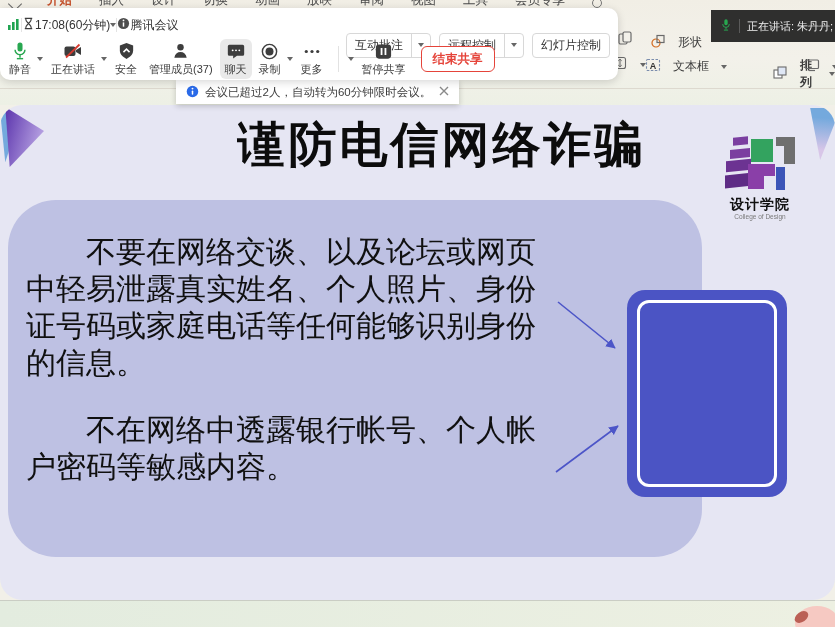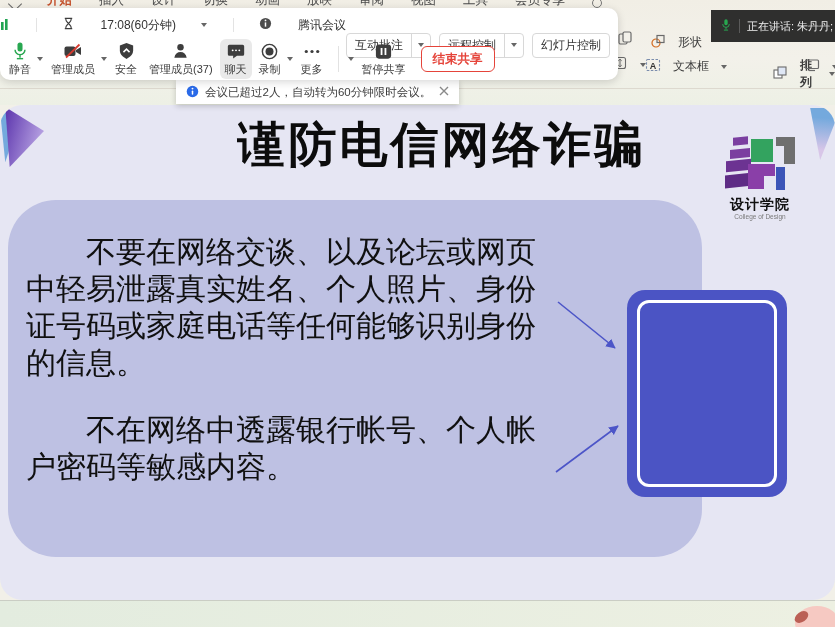--- a/index.html
+++ b/index.html
@@ -18,21 +18,21 @@
   .search-dot{width:8px;height:8px;margin-top:7px;border:1.4px solid #777;border-radius:50%;}
   
   .ppt-btn{position:absolute;display:flex;align-items:center;gap:12px;font-size:12px;color:#3c3c3c;}
   .caret{width:0;height:0;border-left:4px solid transparent;border-right:4px solid transparent;
     border-top:5px solid #666;display:inline-block;}
   .caret.sm{border-left-width:3.5px;border-right-width:3.5px;border-top-width:4px;}
   
   .meeting-panel{position:absolute;left:0;top:8px;width:618px;height:72px;background:#fff;
     border-radius:0 10px 10px 10px;box-shadow:0 2px 8px rgba(0,0,0,.16);z-index:5;}
   .panel-row1{position:absolute;top:5px;left:0;right:8px;height:24px;display:flex;align-items:center;}
-  .r1-left{display:flex;align-items:center;padding-left:1px;flex:1;font-size:12px;color:#333;justify-content:space-between;}
+  .r1-left{display:flex;align-items:center;padding-left:12px;flex:1;font-size:12px;color:#333;}
   .sep{width:1px;height:14px;background:#e3e3e3;}
   .sig{margin-left:-5px;}
   .ctl-group{display:flex;gap:8px;margin-top:40px;}
   .ctl-btn{display:flex;align-items:stretch;height:23px;border:1px solid #d8d8d8;border-radius:4px;
     font-size:12px;color:#333;background:#fff;overflow:hidden;}
   .ctl-main{padding:0 8px;display:flex;align-items:center;}
   .ctl-caret{width:18px;border-left:1px solid #d8d8d8;display:flex;align-items:center;justify-content:center;}
   .panel-row2{position:absolute;top:31px;left:4px;right:4px;height:40px;display:flex;align-items:center;gap:2px;}
   .tb{display:flex;flex-direction:column;align-items:center;justify-content:center;height:40px;
     padding:0 5px;font-size:11px;color:#3a3a3a;border-radius:6px;}
@@ -227,21 +227,21 @@
           <span class="caret sm"></span>
         </span>
         <div class="tb" style="cursor: pointer;">
           <span class="tbi">
             <svg width="20" height="20" viewBox="0 0 20 20">
               <rect x="1.5" y="5.5" width="11" height="9.5" rx="2" fill="#3d3d3d"></rect>
               <path d="M13 9l5-3v8l-5-3z" fill="#3d3d3d"></path>
               <line x1="3" y1="16.5" x2="16.5" y2="3.5" stroke="#d63a2f" stroke-width="1.8"></line>
             </svg>
           </span>
-          <span class="lbl">管理成员</span>
+          <span class="lbl">正在讲话</span>
         </div>
         <span class="tb-caret">
           <span class="caret sm"></span>
         </span>
         <div class="tb" style="cursor: pointer;">
           <span class="tbi">
             <svg width="19" height="20" viewBox="0 0 20 20">
               <path d="M10 1.5l7 2.6v5.4c0 4.4-4.1 7.4-7 8.8-2.9-1.4-7-4.4-7-8.8V4.1z" fill="#3d3d3d"></path>
               <path d="M6.8 11.2L10 8l3.2 3.2" fill="none" stroke="#fff" stroke-width="1.6"></path>
             </svg>

